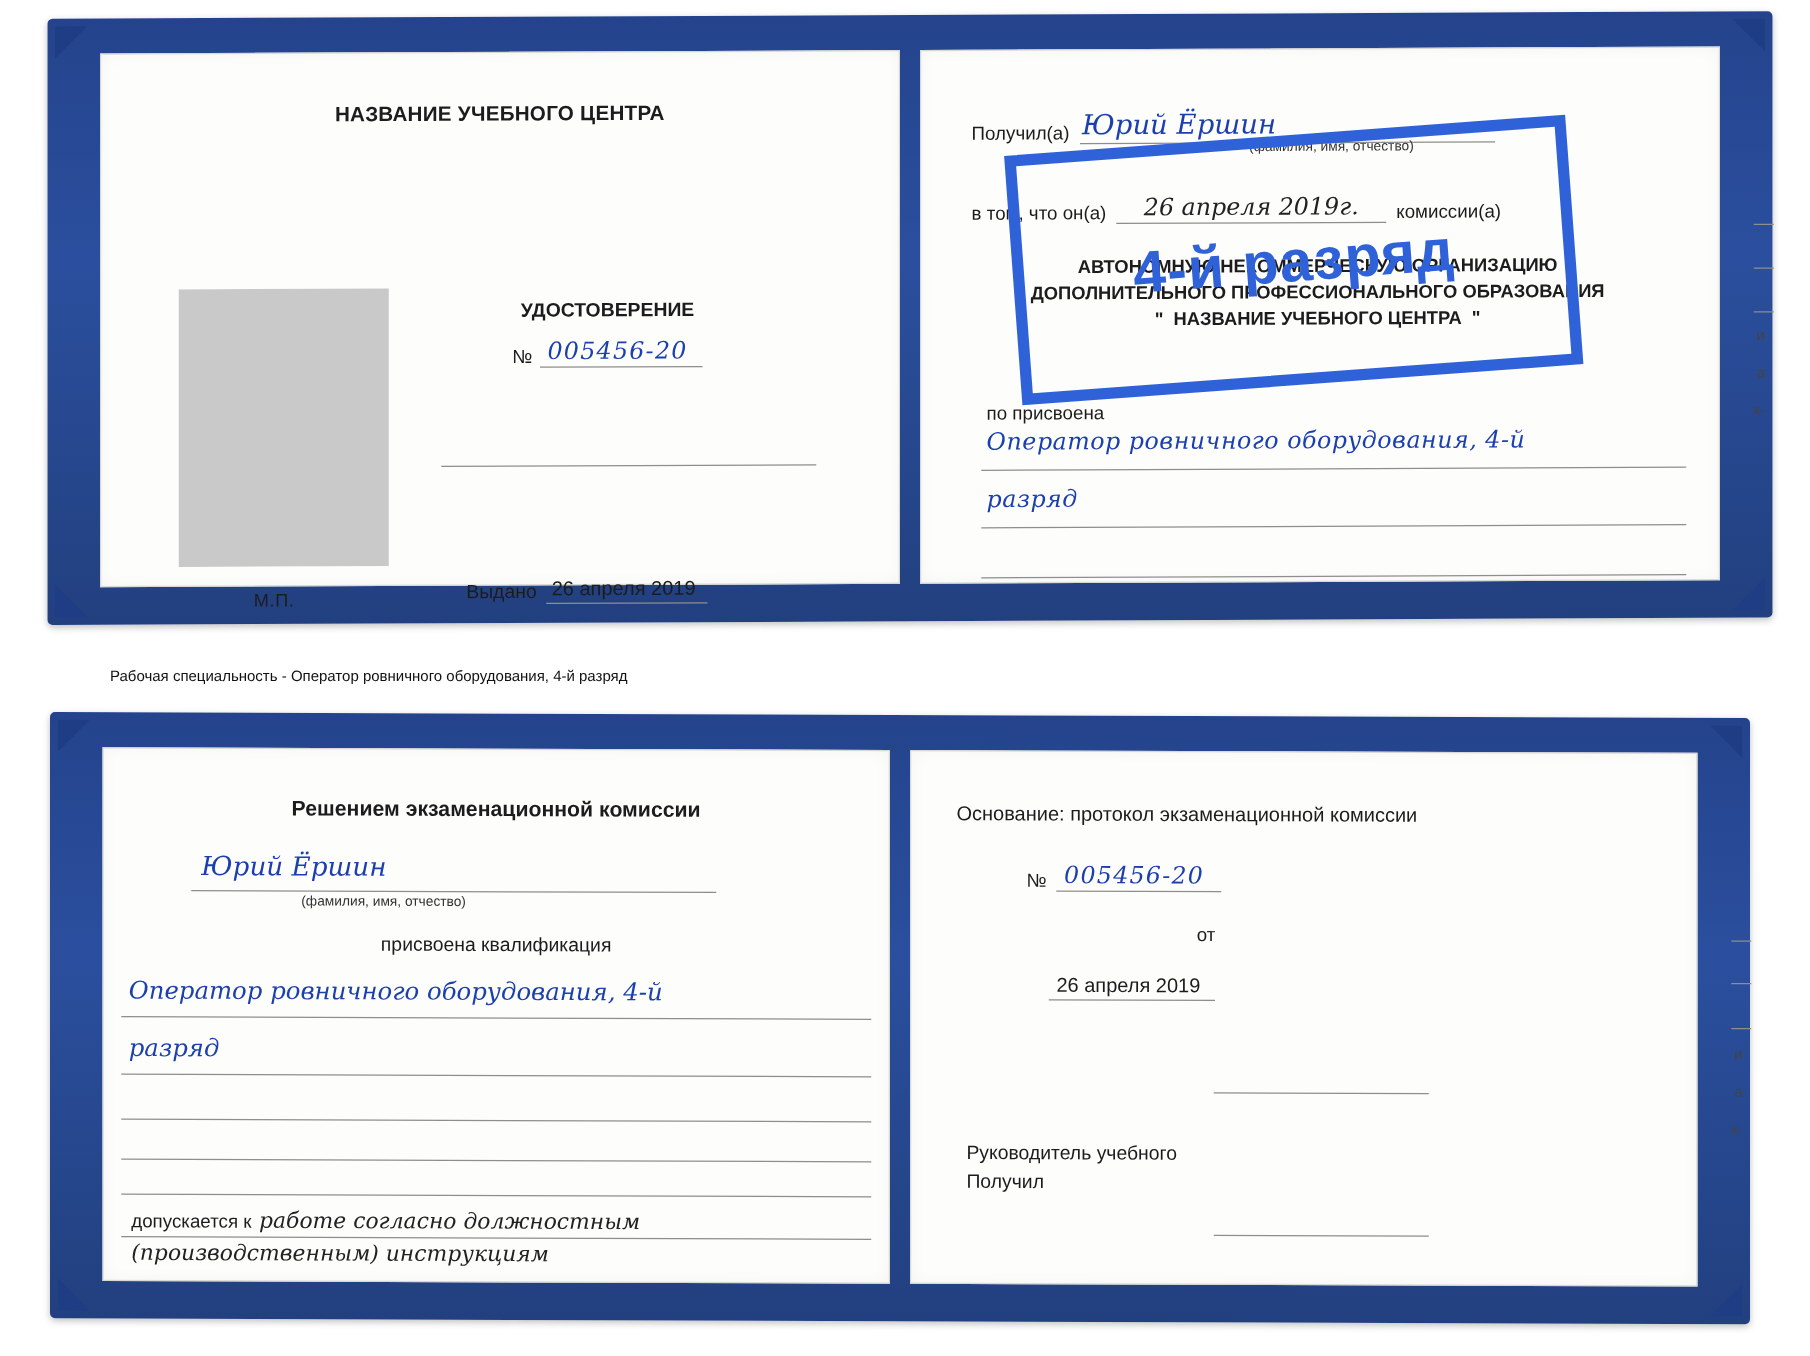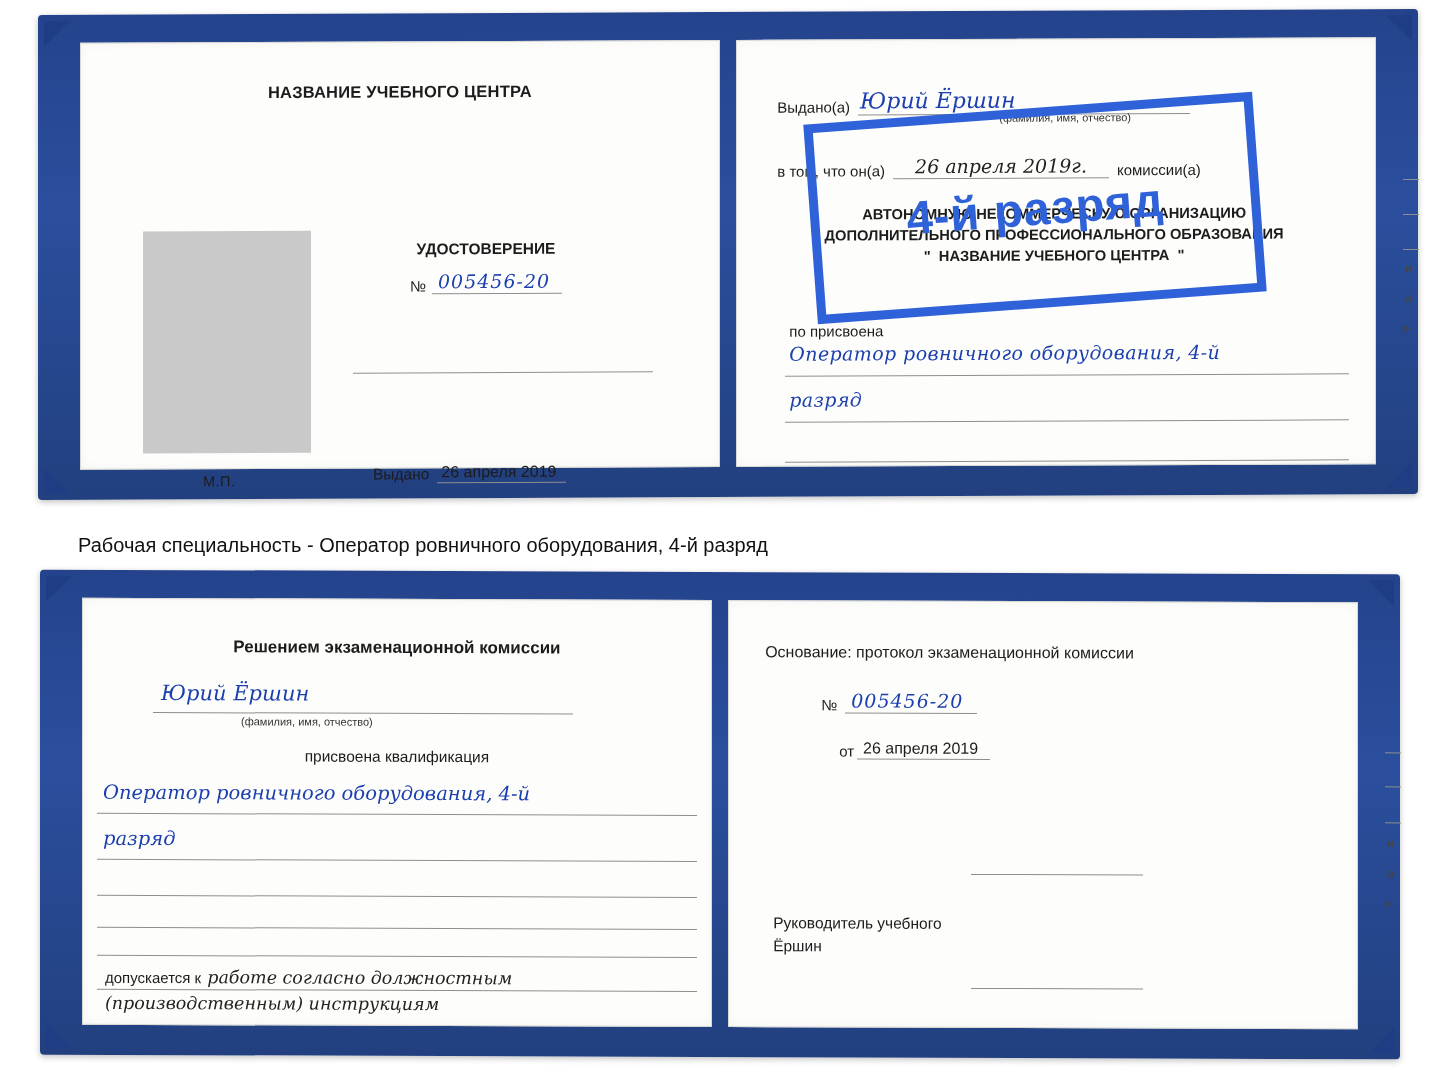--- a/index.html
+++ b/index.html
@@ -195,22 +195,22 @@
     z-index: 30;
     pointer-events: none;
   }
   #stamp span {
     font-size: 47px; font-weight: bold; color: #2f62d9;
     letter-spacing: 1px;
   }
 
   
   #caption {
-    position: absolute; left: 78px; top: 534px;
-    font-size: 20px; color: #111;
+    position: absolute; left: 88px; top: 534px;
+    font-size: 12px; color: #111;
   }
 
   
   #bl-title {
     position: absolute; left: 0; right: 0; top: 38px;
     text-align: center; font-size: 17px; font-weight: bold;
   }
   #bl-name {
     position: absolute; left: 78px; top: 82px;
     font-size: 21px;
@@ -249,21 +249,21 @@
     position: absolute; left: 92px; top: 88px;
     display: flex; align-items: flex-end; gap: 8px;
   }
   #br-numrow .no { font-size: 15px; }
   #br-numrow .val {
     font-size: 19px; letter-spacing: 1px;
     border-bottom: 1px solid #8e8e8e; padding: 0 14px 1px 6px;
   }
   #br-daterow {
     position: absolute; left: 110px; top: 138px;
-    display: flex; align-items: flex-end; gap: 3px;
+    display: flex; align-items: flex-end; gap: 24px; flex-direction: column;
   }
   #br-daterow .lbl { font-size: 15px; }
   #br-daterow .val {
     font-size: 16px; border-bottom: 1px solid #8e8e8e; padding: 0 12px 1px 6px;
   }
   #br-chair {
     position: absolute; left: 28px; top: 196px; font-size: 15.5px; line-height: 1.5;
   }
   #br-chair-line { position: absolute; left: 242px; width: 172px; top: 272px; }
   #br-head {
@@ -299,21 +299,21 @@
       <span class="print lbl">Выдано</span>
       <span class="print val">26 апреля 2019</span>
     </div>
 
     <div id="tl-mp" class="print">М.П.</div>
   </div>
 
   <div class="page right">
     <div class="tr-pad">
       <div id="tr-recv">
-        <span class="print lbl">Выдано(а)</span>
+        <span class="print lbl">Получил(а)</span>
         <span class="hand name">Юрий Ёршин</span>
       </div>
       <div id="tr-fio-note" class="print tiny">(фамилия, имя, отчество)</div>
 
       <div id="tr-inthat">
         <span class="print lbl">в том, что он(а)</span>
         <span class="hand-dark date">26 апреля 2019г.</span>
         <span class="print lbl">комиссии(а)</span>
       </div>
 
@@ -392,21 +392,21 @@
 
     <div id="br-daterow">
       <span class="print lbl">от</span>
       <span class="print val">26 апреля 2019</span>
     </div>
 
     <div id="br-chair-line" class="line"></div>
 
     <div id="br-head" class="print">
       <div>Руководитель учебного</div>
-      <div>Ёршин</div>
+      <div>Получил</div>
     </div>
     <div id="br-head-line" class="line"></div>
   </div>
 
   <div class="stub-tick" style="top:178px;"></div>
   <div class="stub-tick" style="top:212px;"></div>
   <div class="stub-tick" style="top:248px;"></div>
   <div class="stub-letter" style="top:262px;">и</div>
   <div class="stub-letter" style="top:292px;">а</div>
   <div class="stub-letter" style="top:322px;">к-</div>

